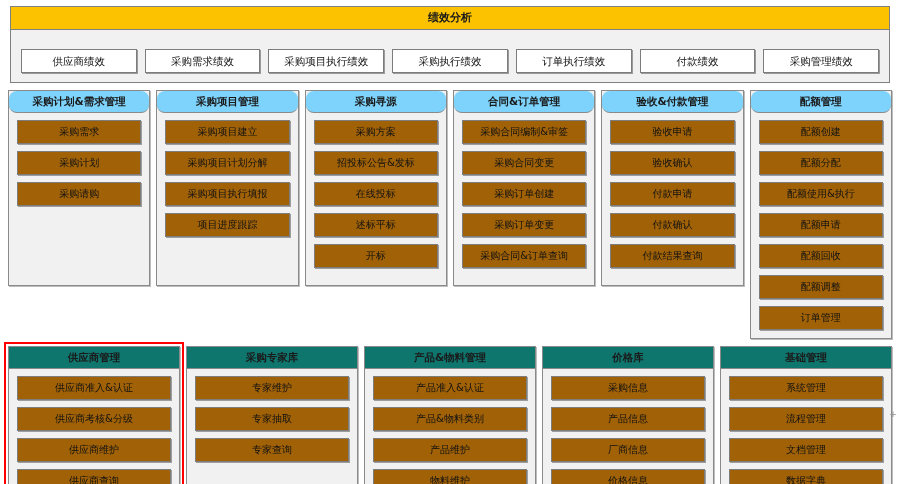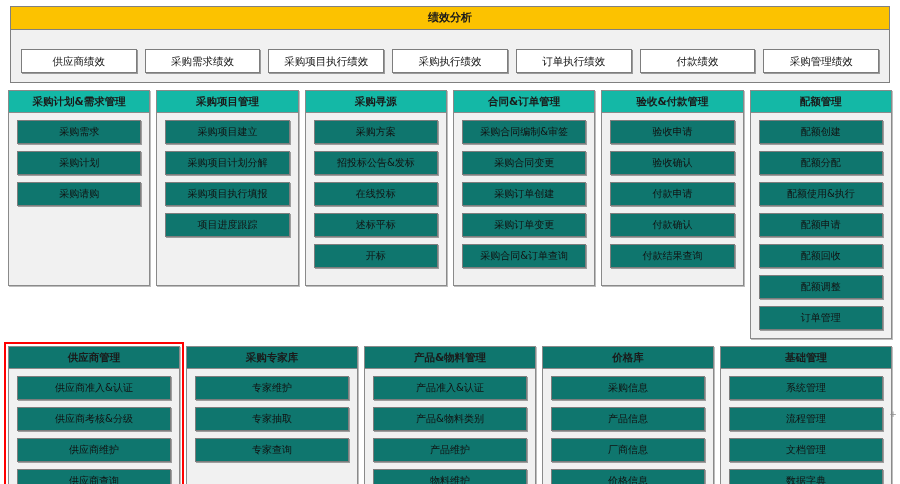--- a/index.html
+++ b/index.html
@@ -84,31 +84,31 @@
     height: 21px;
     line-height: 21px;
     text-align: center;
     font-size: 10.5px;
     font-weight: 600;
     color: #1a1a1a;
     border-bottom: 1px solid #8a8a8a;
     white-space: nowrap;
     overflow: hidden;
   }
-  .module.theme-yellow .module-head { background: #14b8a6; }
+  .module.theme-yellow .module-head { background: #7dd3fc; border-radius: 8px; }
   .module.theme-green  .module-head { background: #0f766e; }
 
   .module-body {
     padding: 7px 8px 8px 8px;
     display: flex;
     flex-direction: column;
     gap: 7px;
   }
   .item-btn {
-    background: #0f766e;
+    background: #a16207;
     border: 1px solid #7d7d7d;
     box-shadow: 1px 1px 0 #9d9d9d;
     height: 22px;
     line-height: 22px;
     text-align: center;
     font-size: 10px;
     color: #111111;
     white-space: nowrap;
     overflow: hidden;
   }

